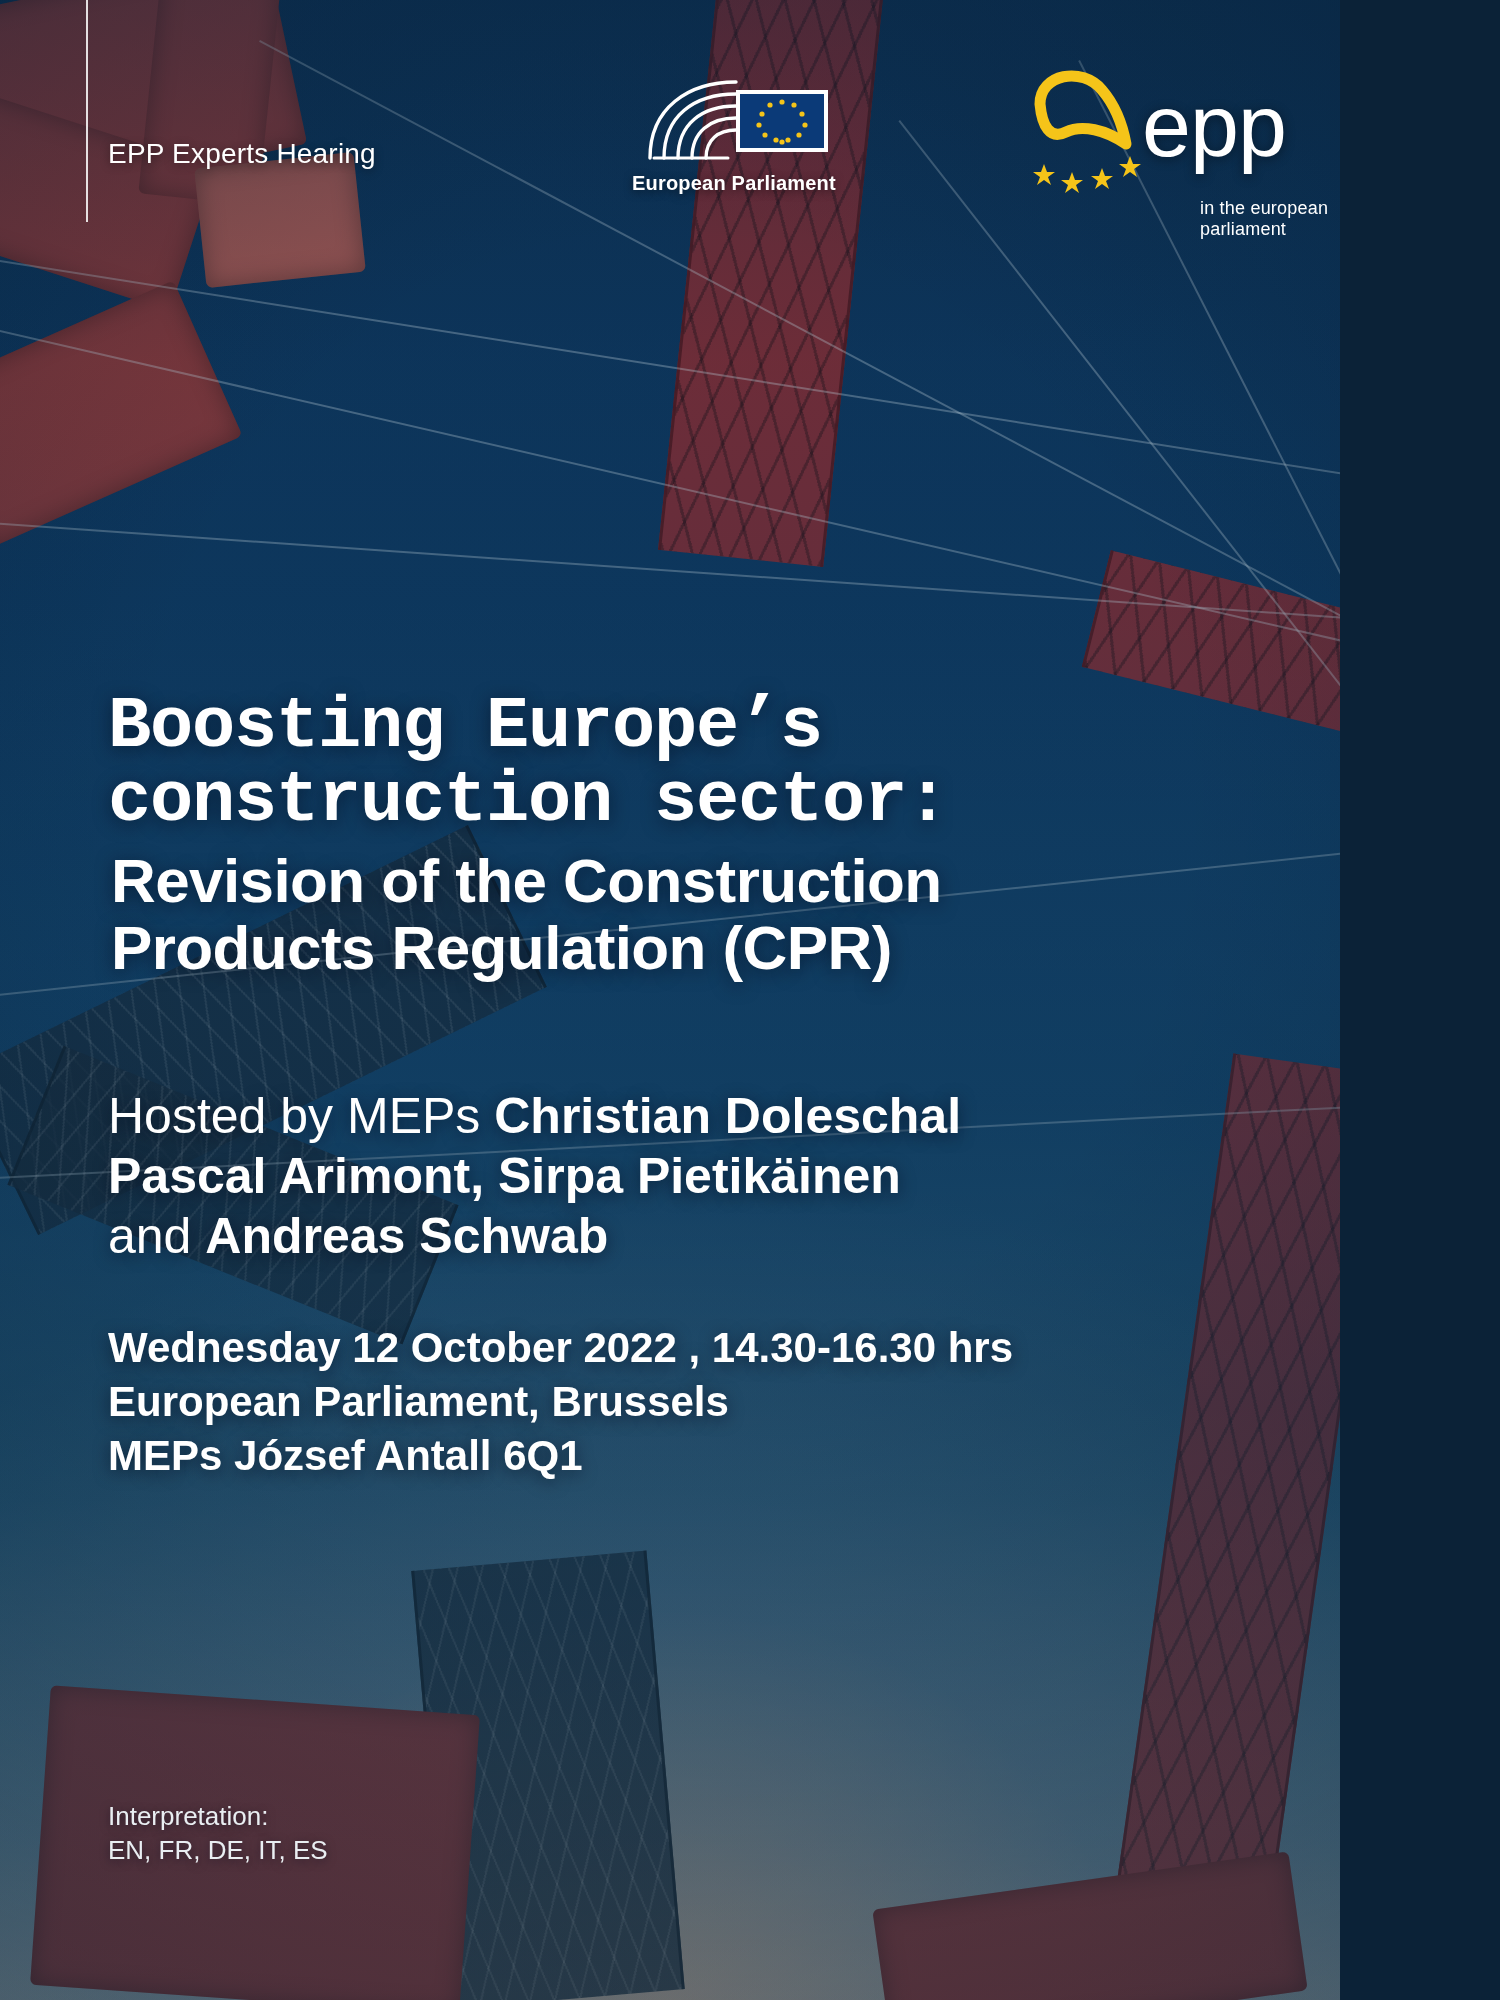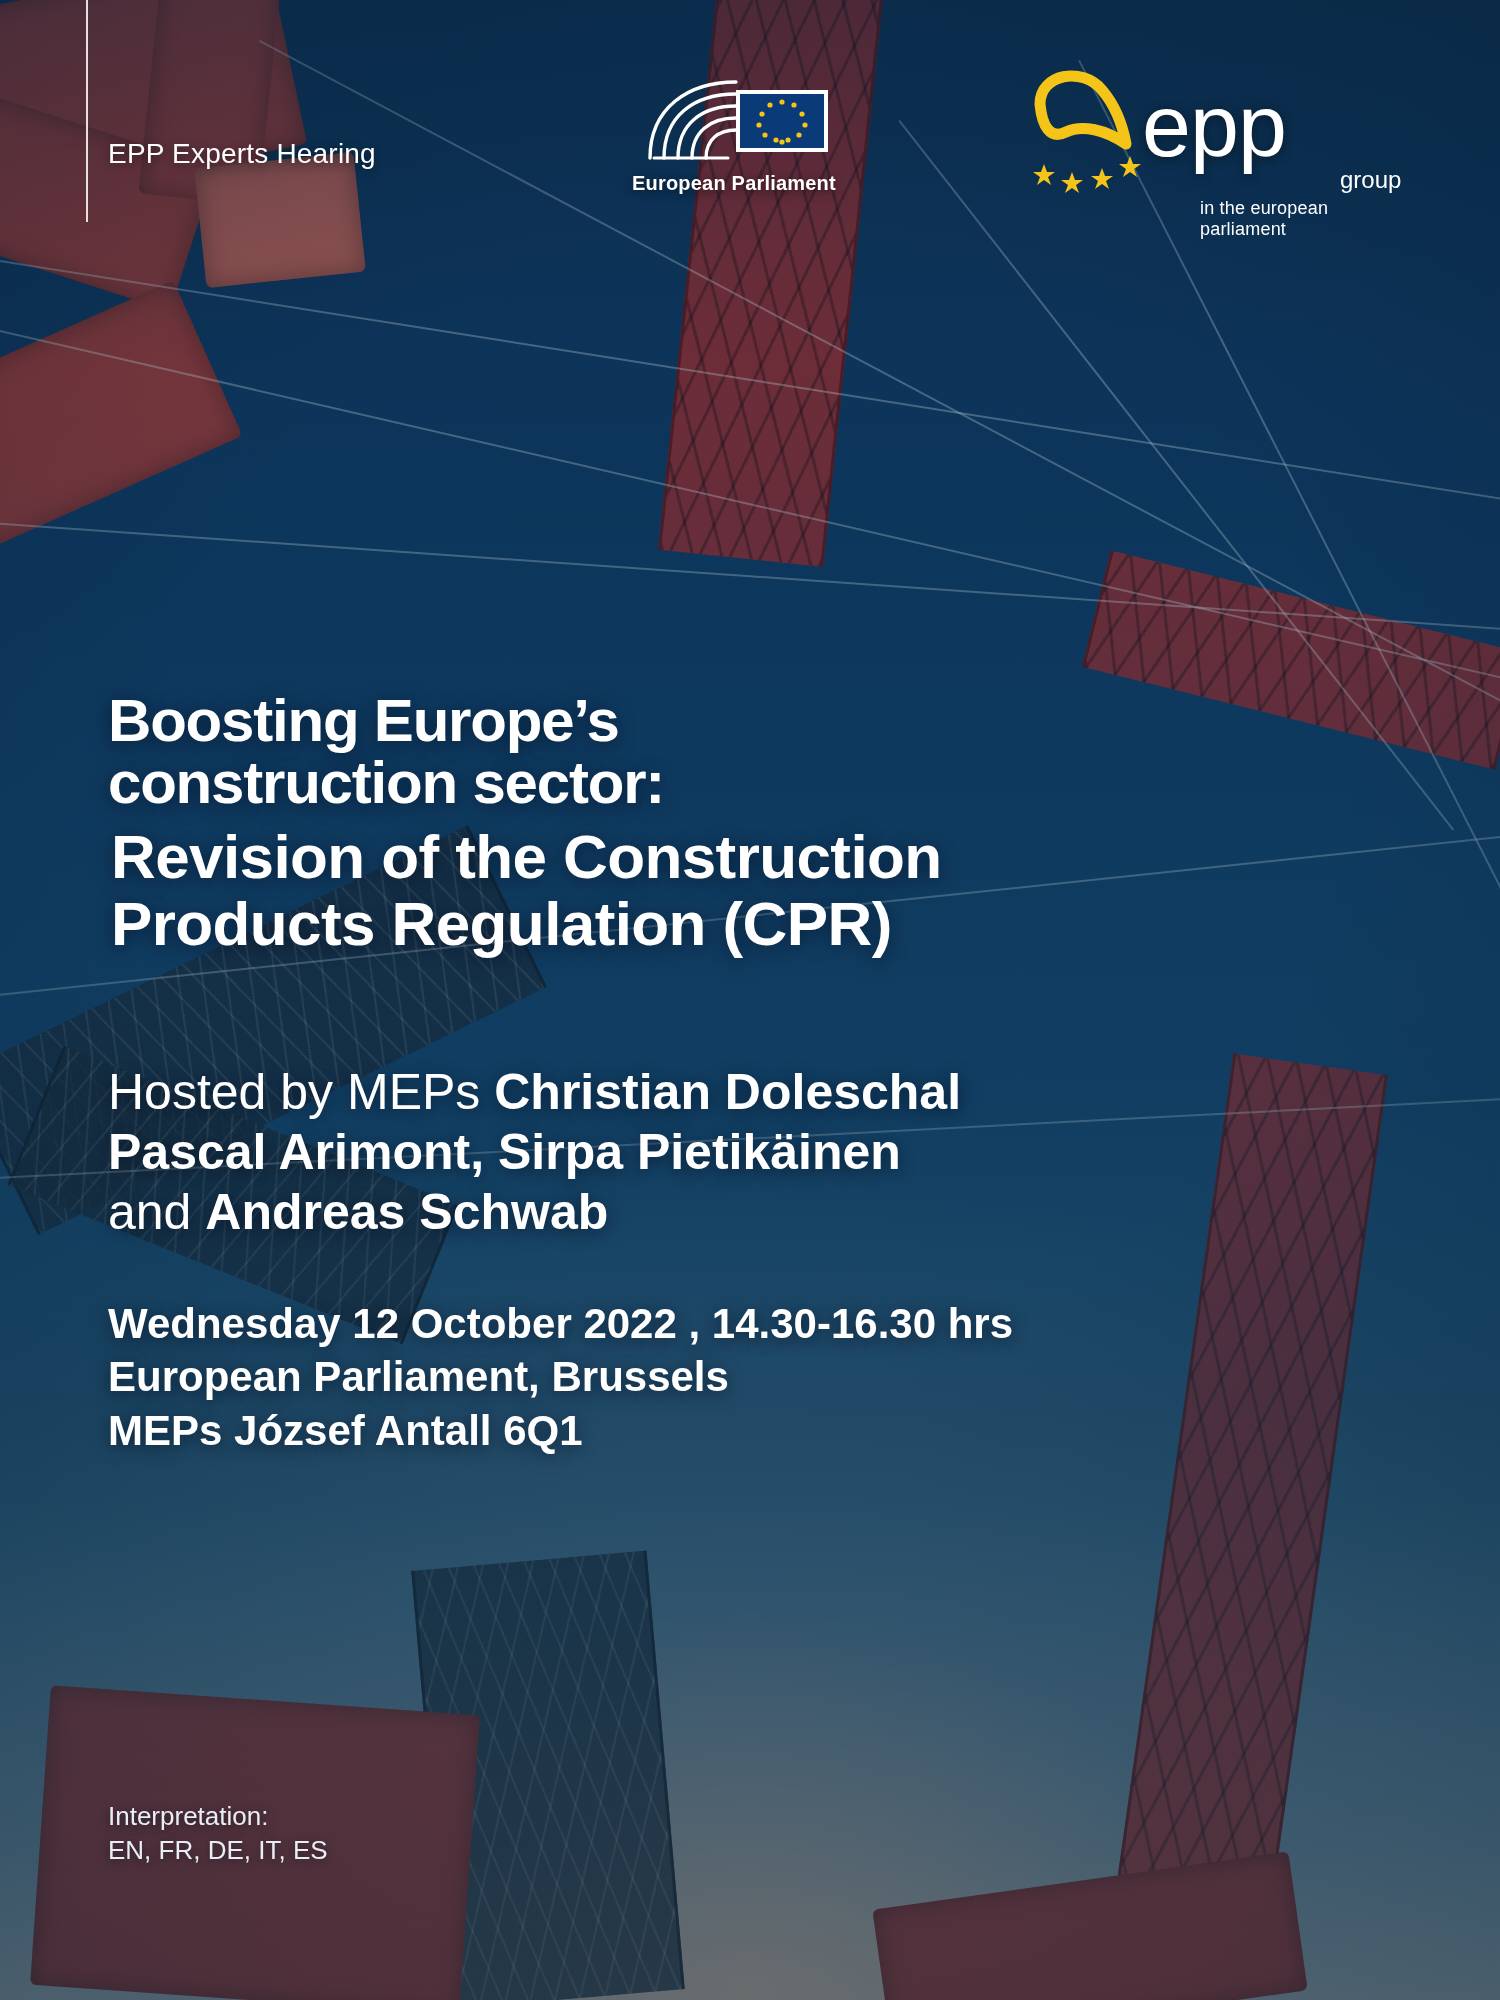--- a/index.html
+++ b/index.html
@@ -9,21 +9,21 @@
   }
   body {
     width: 1500px;
     height: 2000px;
     overflow: hidden;
     font-family: "Liberation Sans", sans-serif;
   }
 
   .poster {
     position: relative;
-    width: 1500px;
+    width: 1340px;
     height: 2000px;
     overflow: hidden;
     background: linear-gradient(180deg, #13436b 0%, #0f3a60 22%, #124065 45%, #1b4f72 62%, #2c6383 76%, #4c7b93 88%, #6c8a9b 100%);
   }
 
   
   .sky {
     position: absolute;
     inset: 0;
     background:
@@ -156,25 +156,26 @@
   
   .content {
     position: absolute;
     left: 108px;
     top: 690px;
     width: 1300px;
   }
   .title {
     color: #fff;
     font-weight: 700;
-    font-size: 60px;
+    font-size: 72px;
     line-height: 1.03;
     letter-spacing: -1.2px;
     margin: 0;
     text-shadow: 0 3px 18px rgba(0,10,25,.55);
+    font-family: Liberation Mono, monospace;
   }
   .subtitle {
     color: #fff;
     font-weight: 700;
     font-size: 62px;
     line-height: 1.08;
     letter-spacing: -.6px;
     margin: 10px 0 0 3px;
     text-shadow: 0 3px 18px rgba(0,10,25,.55);
   }

